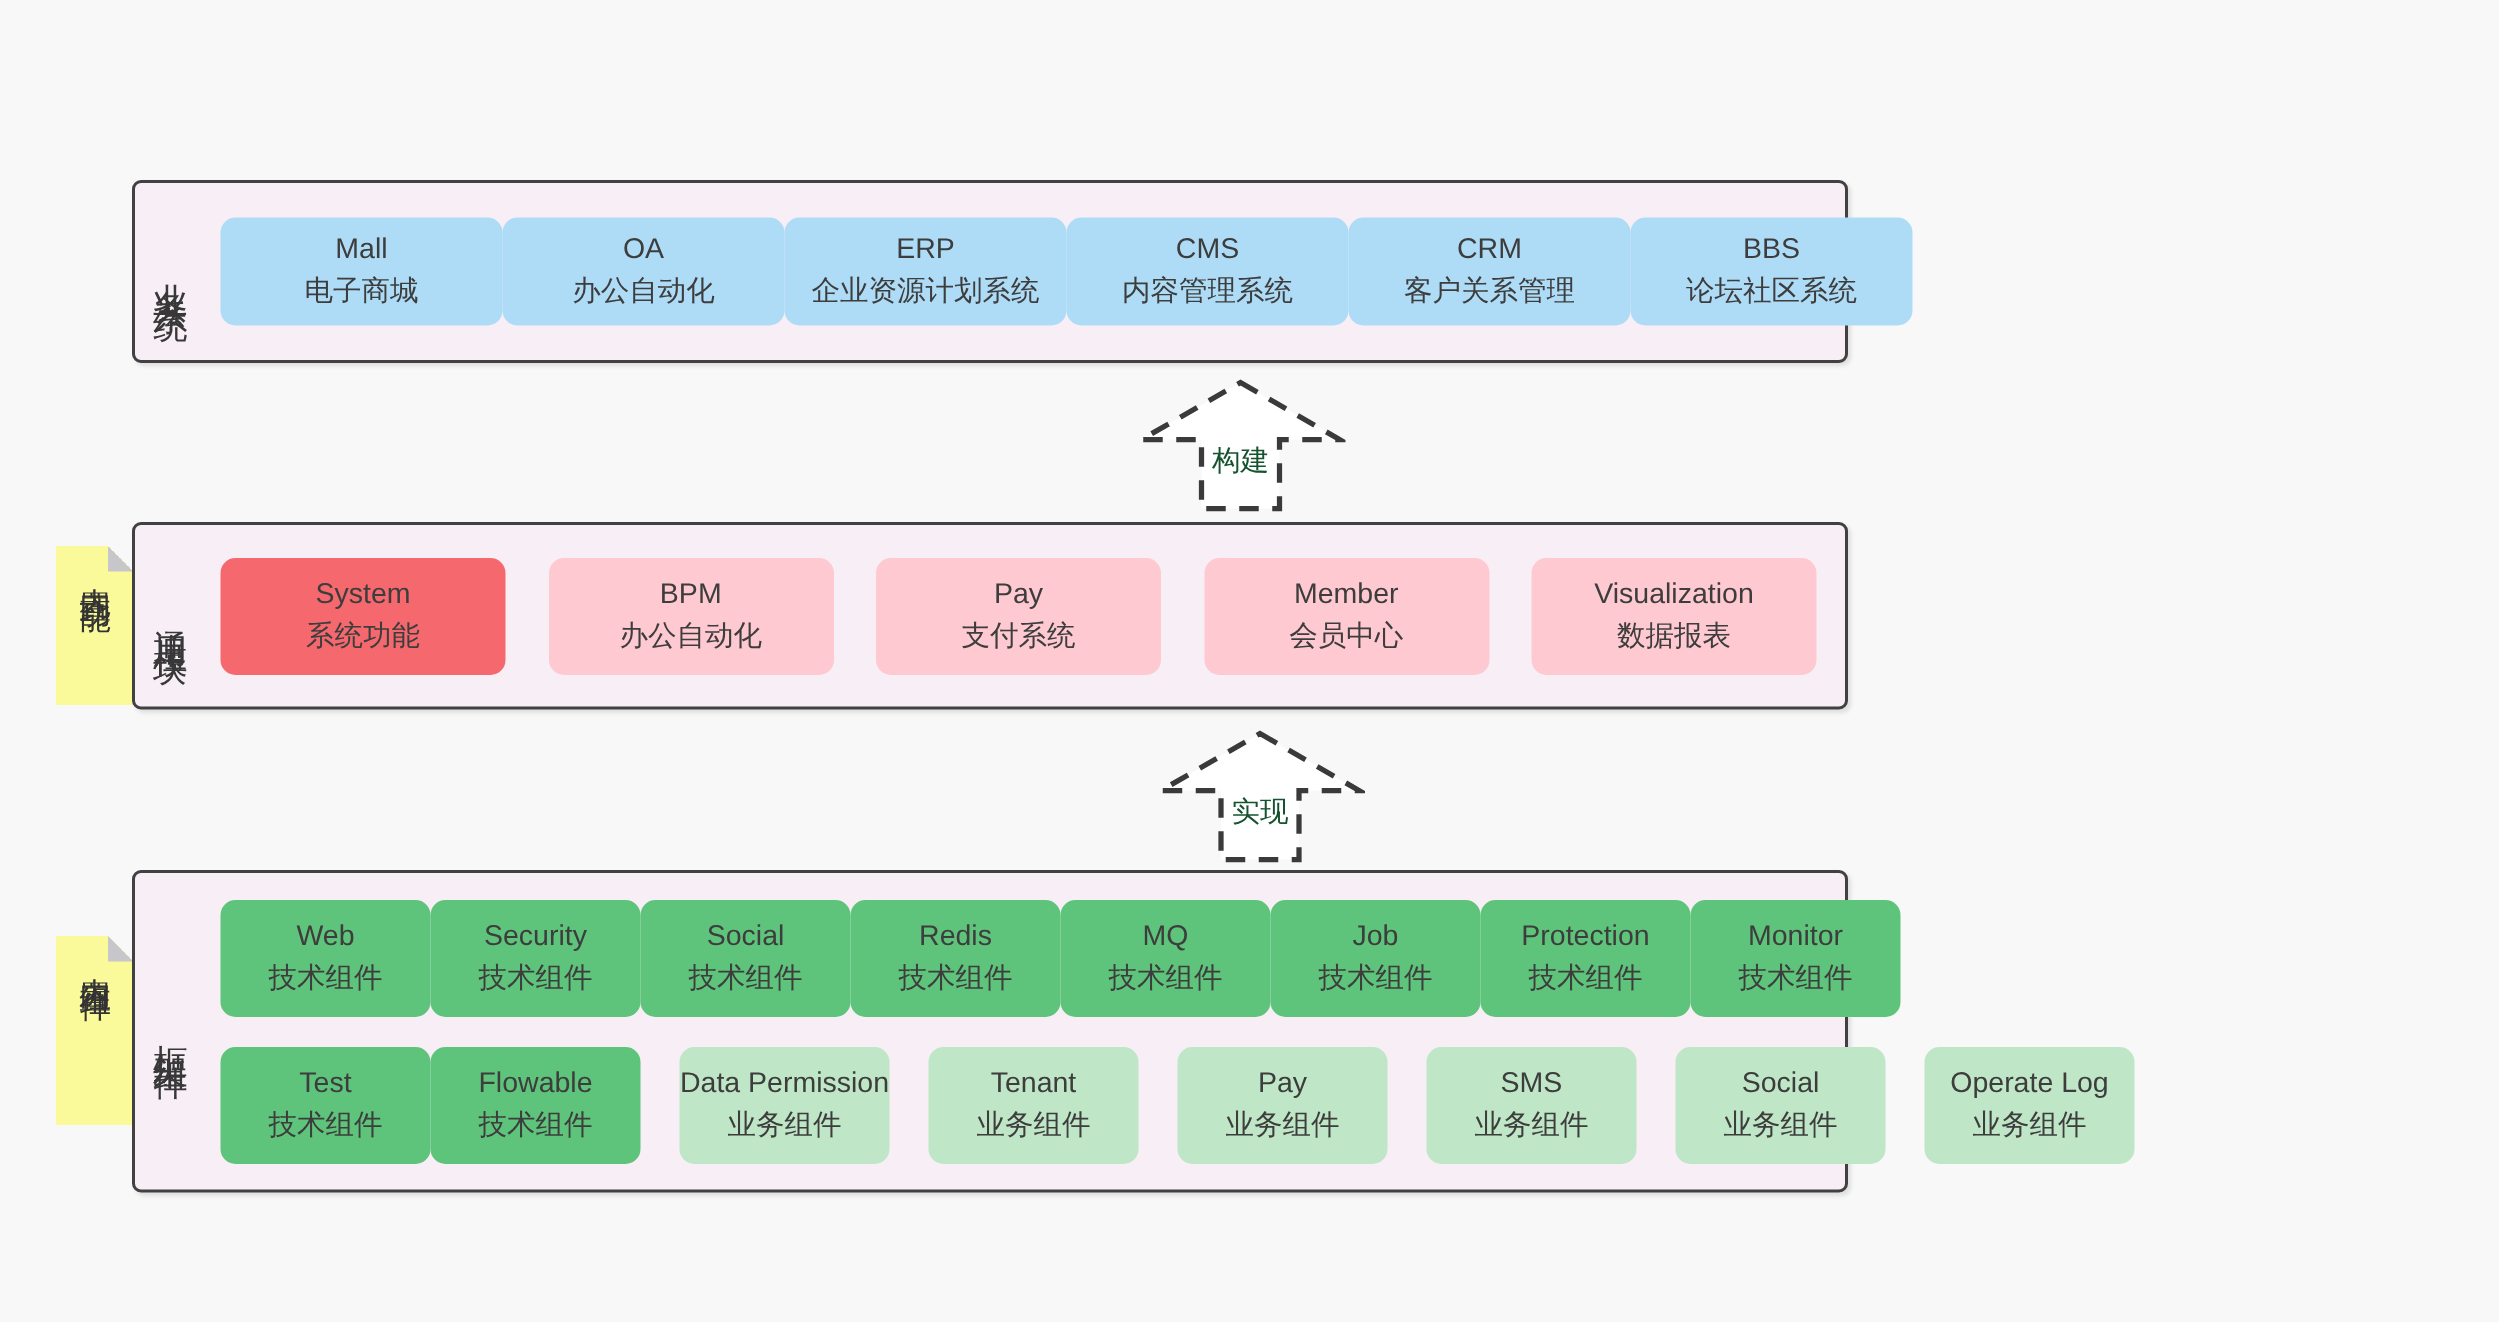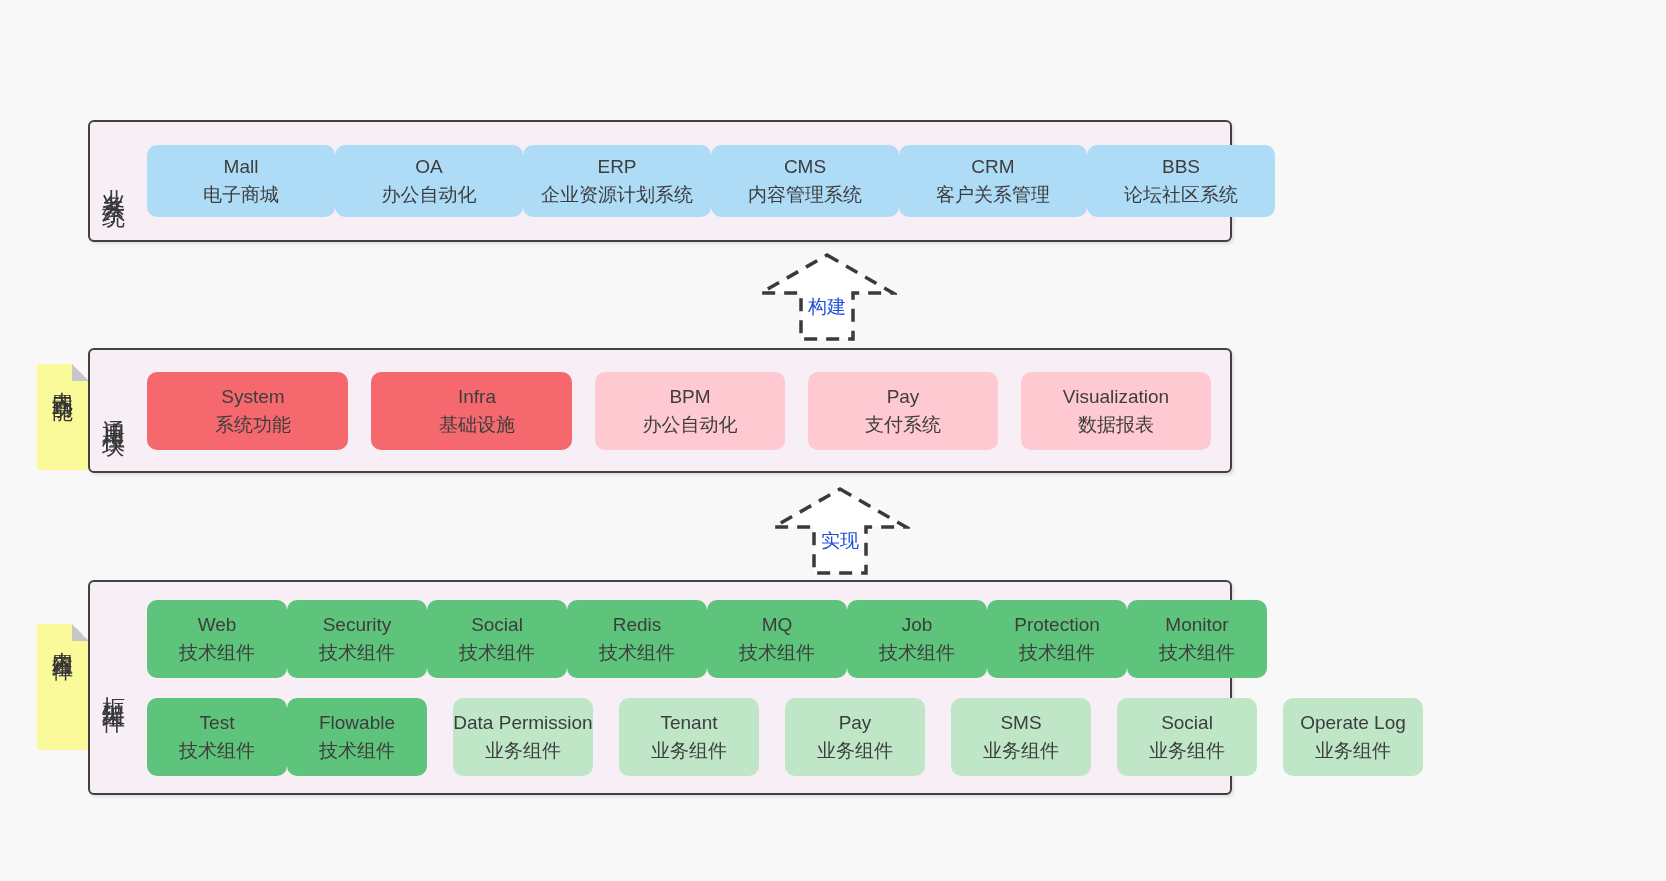--- a/index.html
+++ b/index.html
@@ -62,41 +62,41 @@
     border-radius:10px;
     font-size:19px;
     line-height:1.45;
     color:#3d3d3d;
     flex:0 0 auto;
   }
   #panel-business .node{width:188px;height:72px;}
   #panel-modules .node{width:190px;height:78px;}
   #panel-framework .node{width:140px;height:78px;}
   .node.blue{background:#aedcf7;}
-  .node.red{background:#f5696e;padding-left:11px;}
+  .node.red{background:#f5696e;}
   .node.pink{background:#fec9d1;text-align:center;}
   .node.green{background:#5fc47b;}
   .node.lightgreen{background:#bfe6c6;margin-left:26px;}
   
   .arrow{
     position:absolute;
     width:140px;height:90px;
     z-index:0;
   }
   #arrow-build{left:757px;top:252px;}
   #arrow-implement{left:770px;top:486px;}
   .arrow svg{display:block;}
   .arrow-label{
     position:absolute;
     left:50%;top:42px;
     transform:translateX(-50%);
     background:#ffffff;
     padding:0 3px;
     font-size:19px;
-    color:#1d4ed8;
+    color:#14532d;
     white-space:nowrap;
   }
   
   .sticky{
     position:absolute;
     left:37px;
     width:52px;
     background:#fafa9b;
     clip-path:polygon(0 0,calc(100% - 17px) 0,100% 17px,100% 100%,0 100%);
     z-index:0;
@@ -179,33 +179,33 @@
     </div>
   </div>
 
   <div class="panel" id="panel-modules">
     <div class="v-label">通用模块</div>
     <div class="box-row">
       <div class="node red">
         <span>System</span>
         <span>系统功能</span>
       </div>
-      <div class="node red">
-        <span>Infra</span>
-        <span>基础设施</span>
-      </div>
       <div class="node pink">
         <span>BPM</span>
         <span>办公自动化</span>
       </div>
       <div class="node pink">
         <span>Pay</span>
         <span>支付系统</span>
       </div>
       <div class="node pink">
+        <span>Member</span>
+        <span>会员中心</span>
+      </div>
+      <div class="node pink">
         <span>Visualization</span>
         <span>数据报表</span>
       </div>
     </div>
   </div>
 
   <div class="panel" id="panel-framework">
     <div class="v-label">框架组件</div>
     <div class="box-row">
       <div class="node green">

